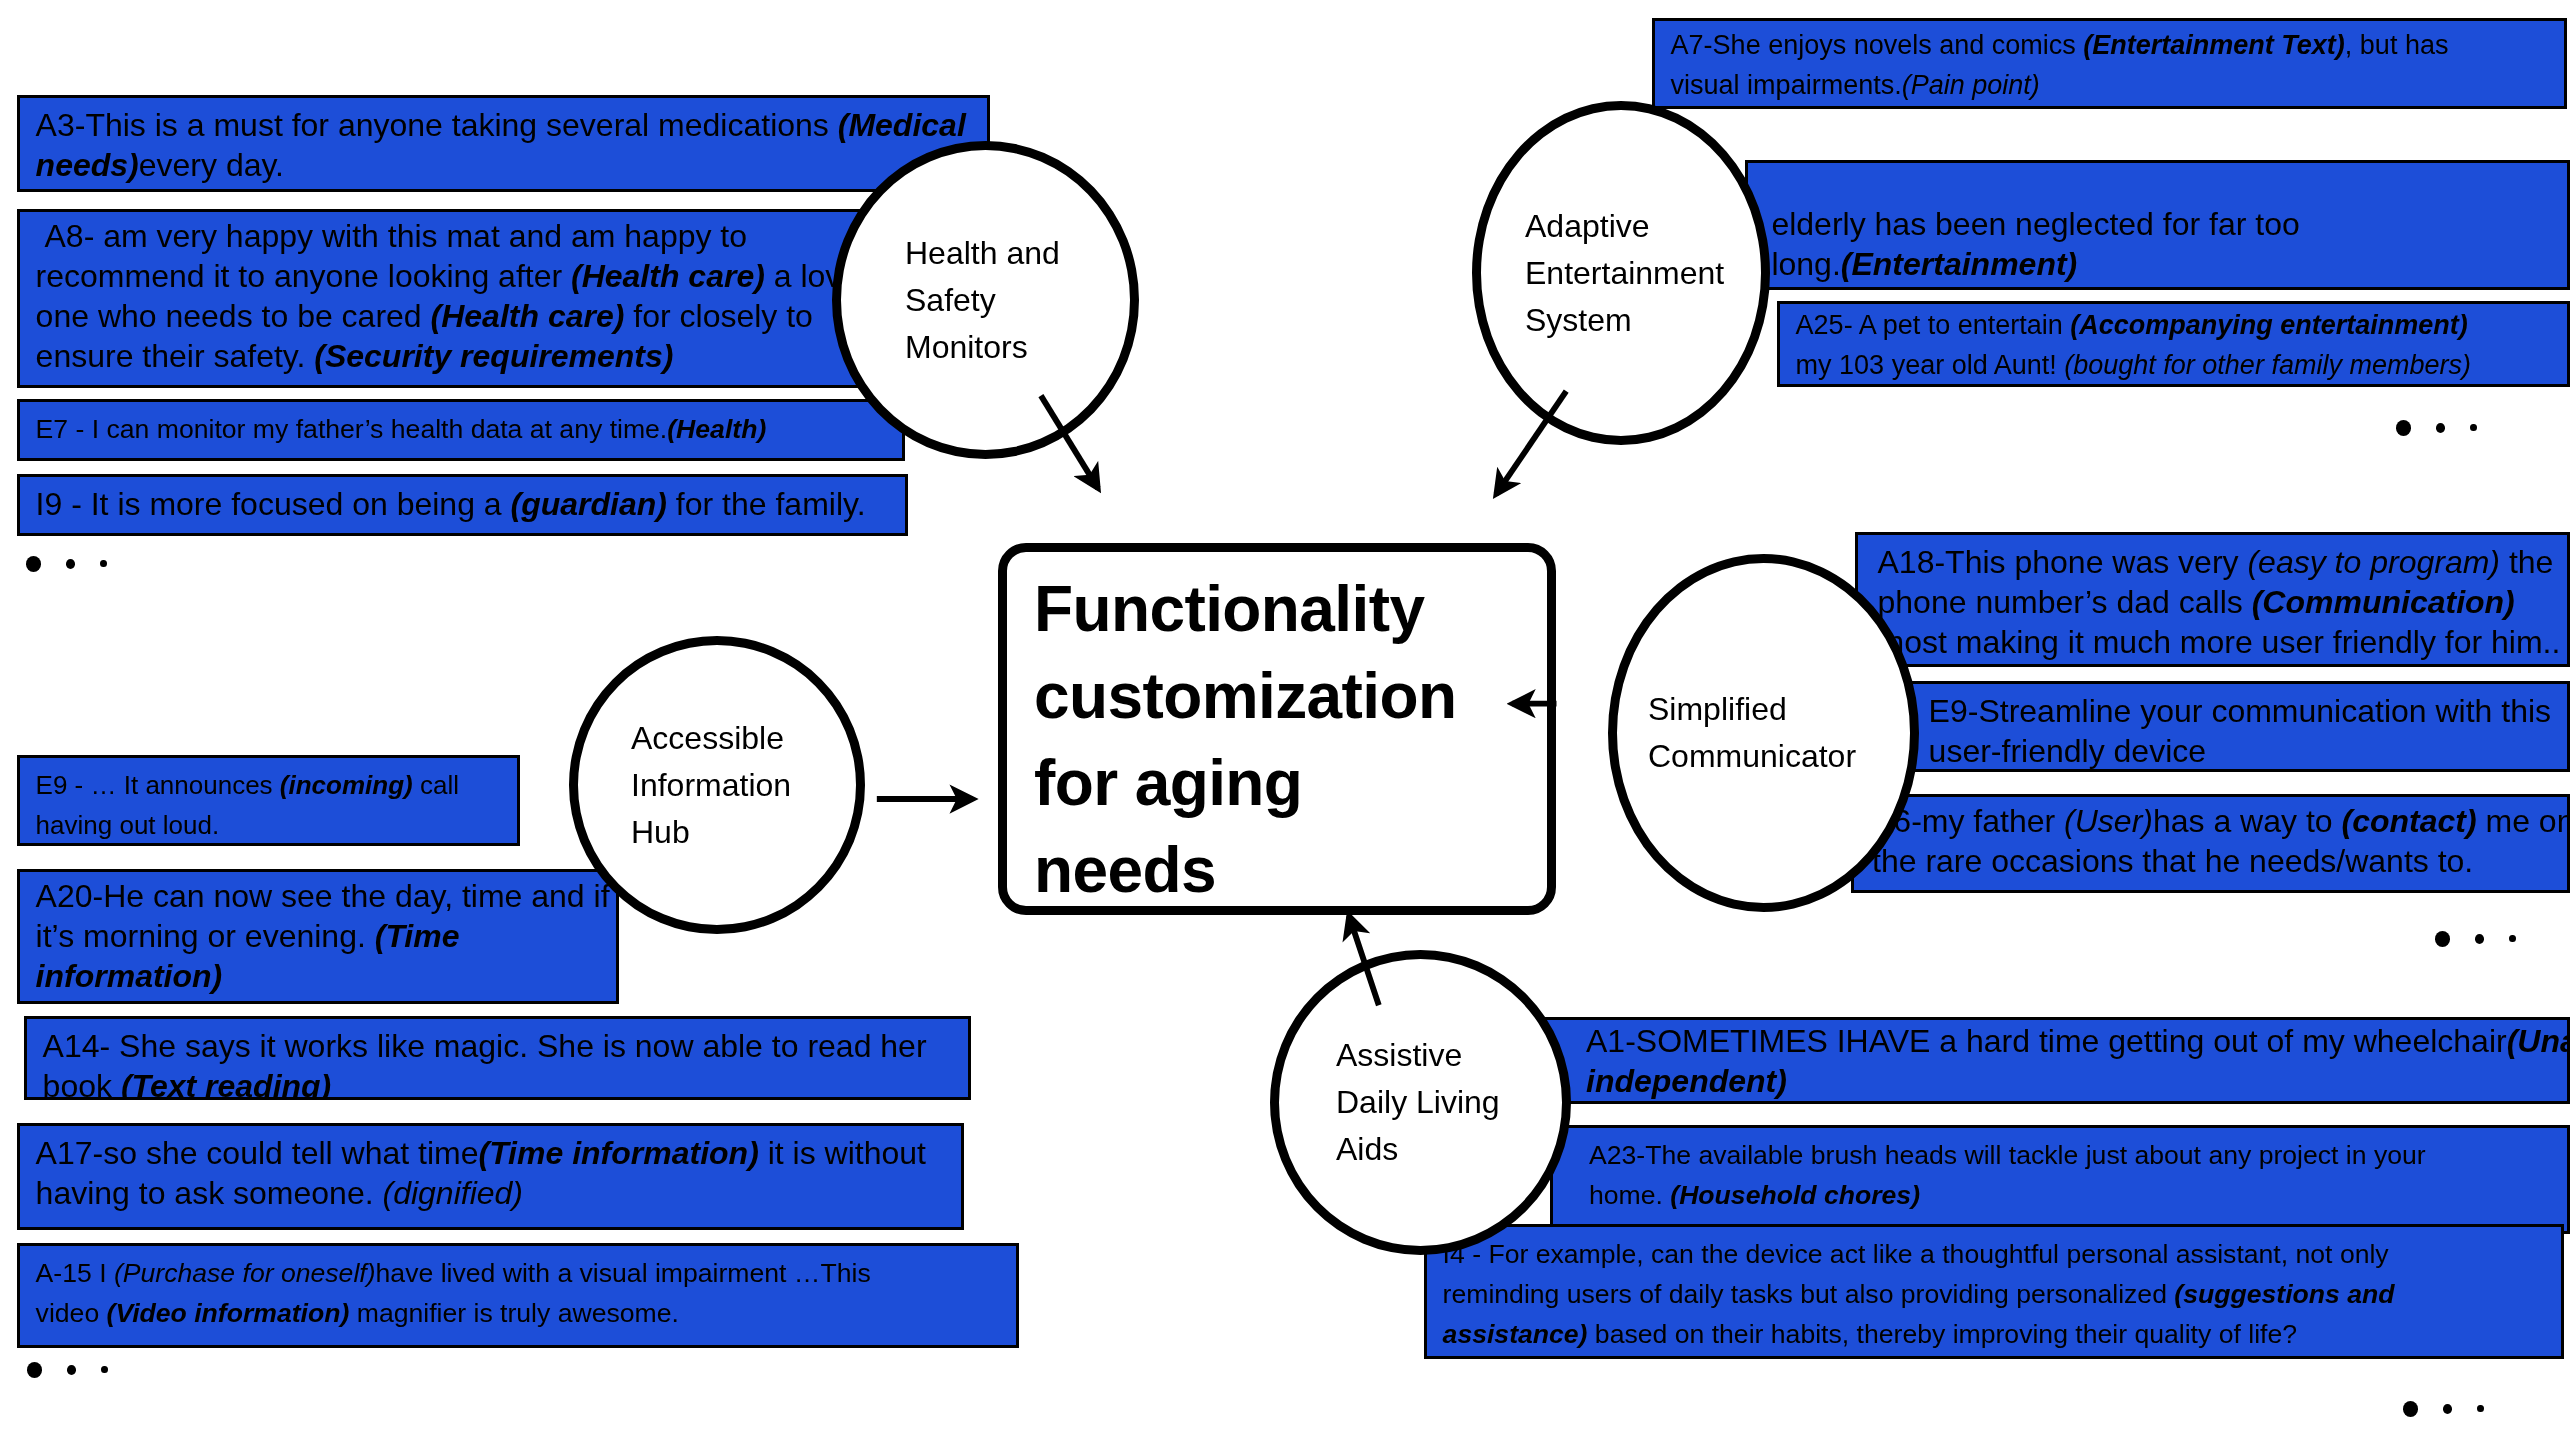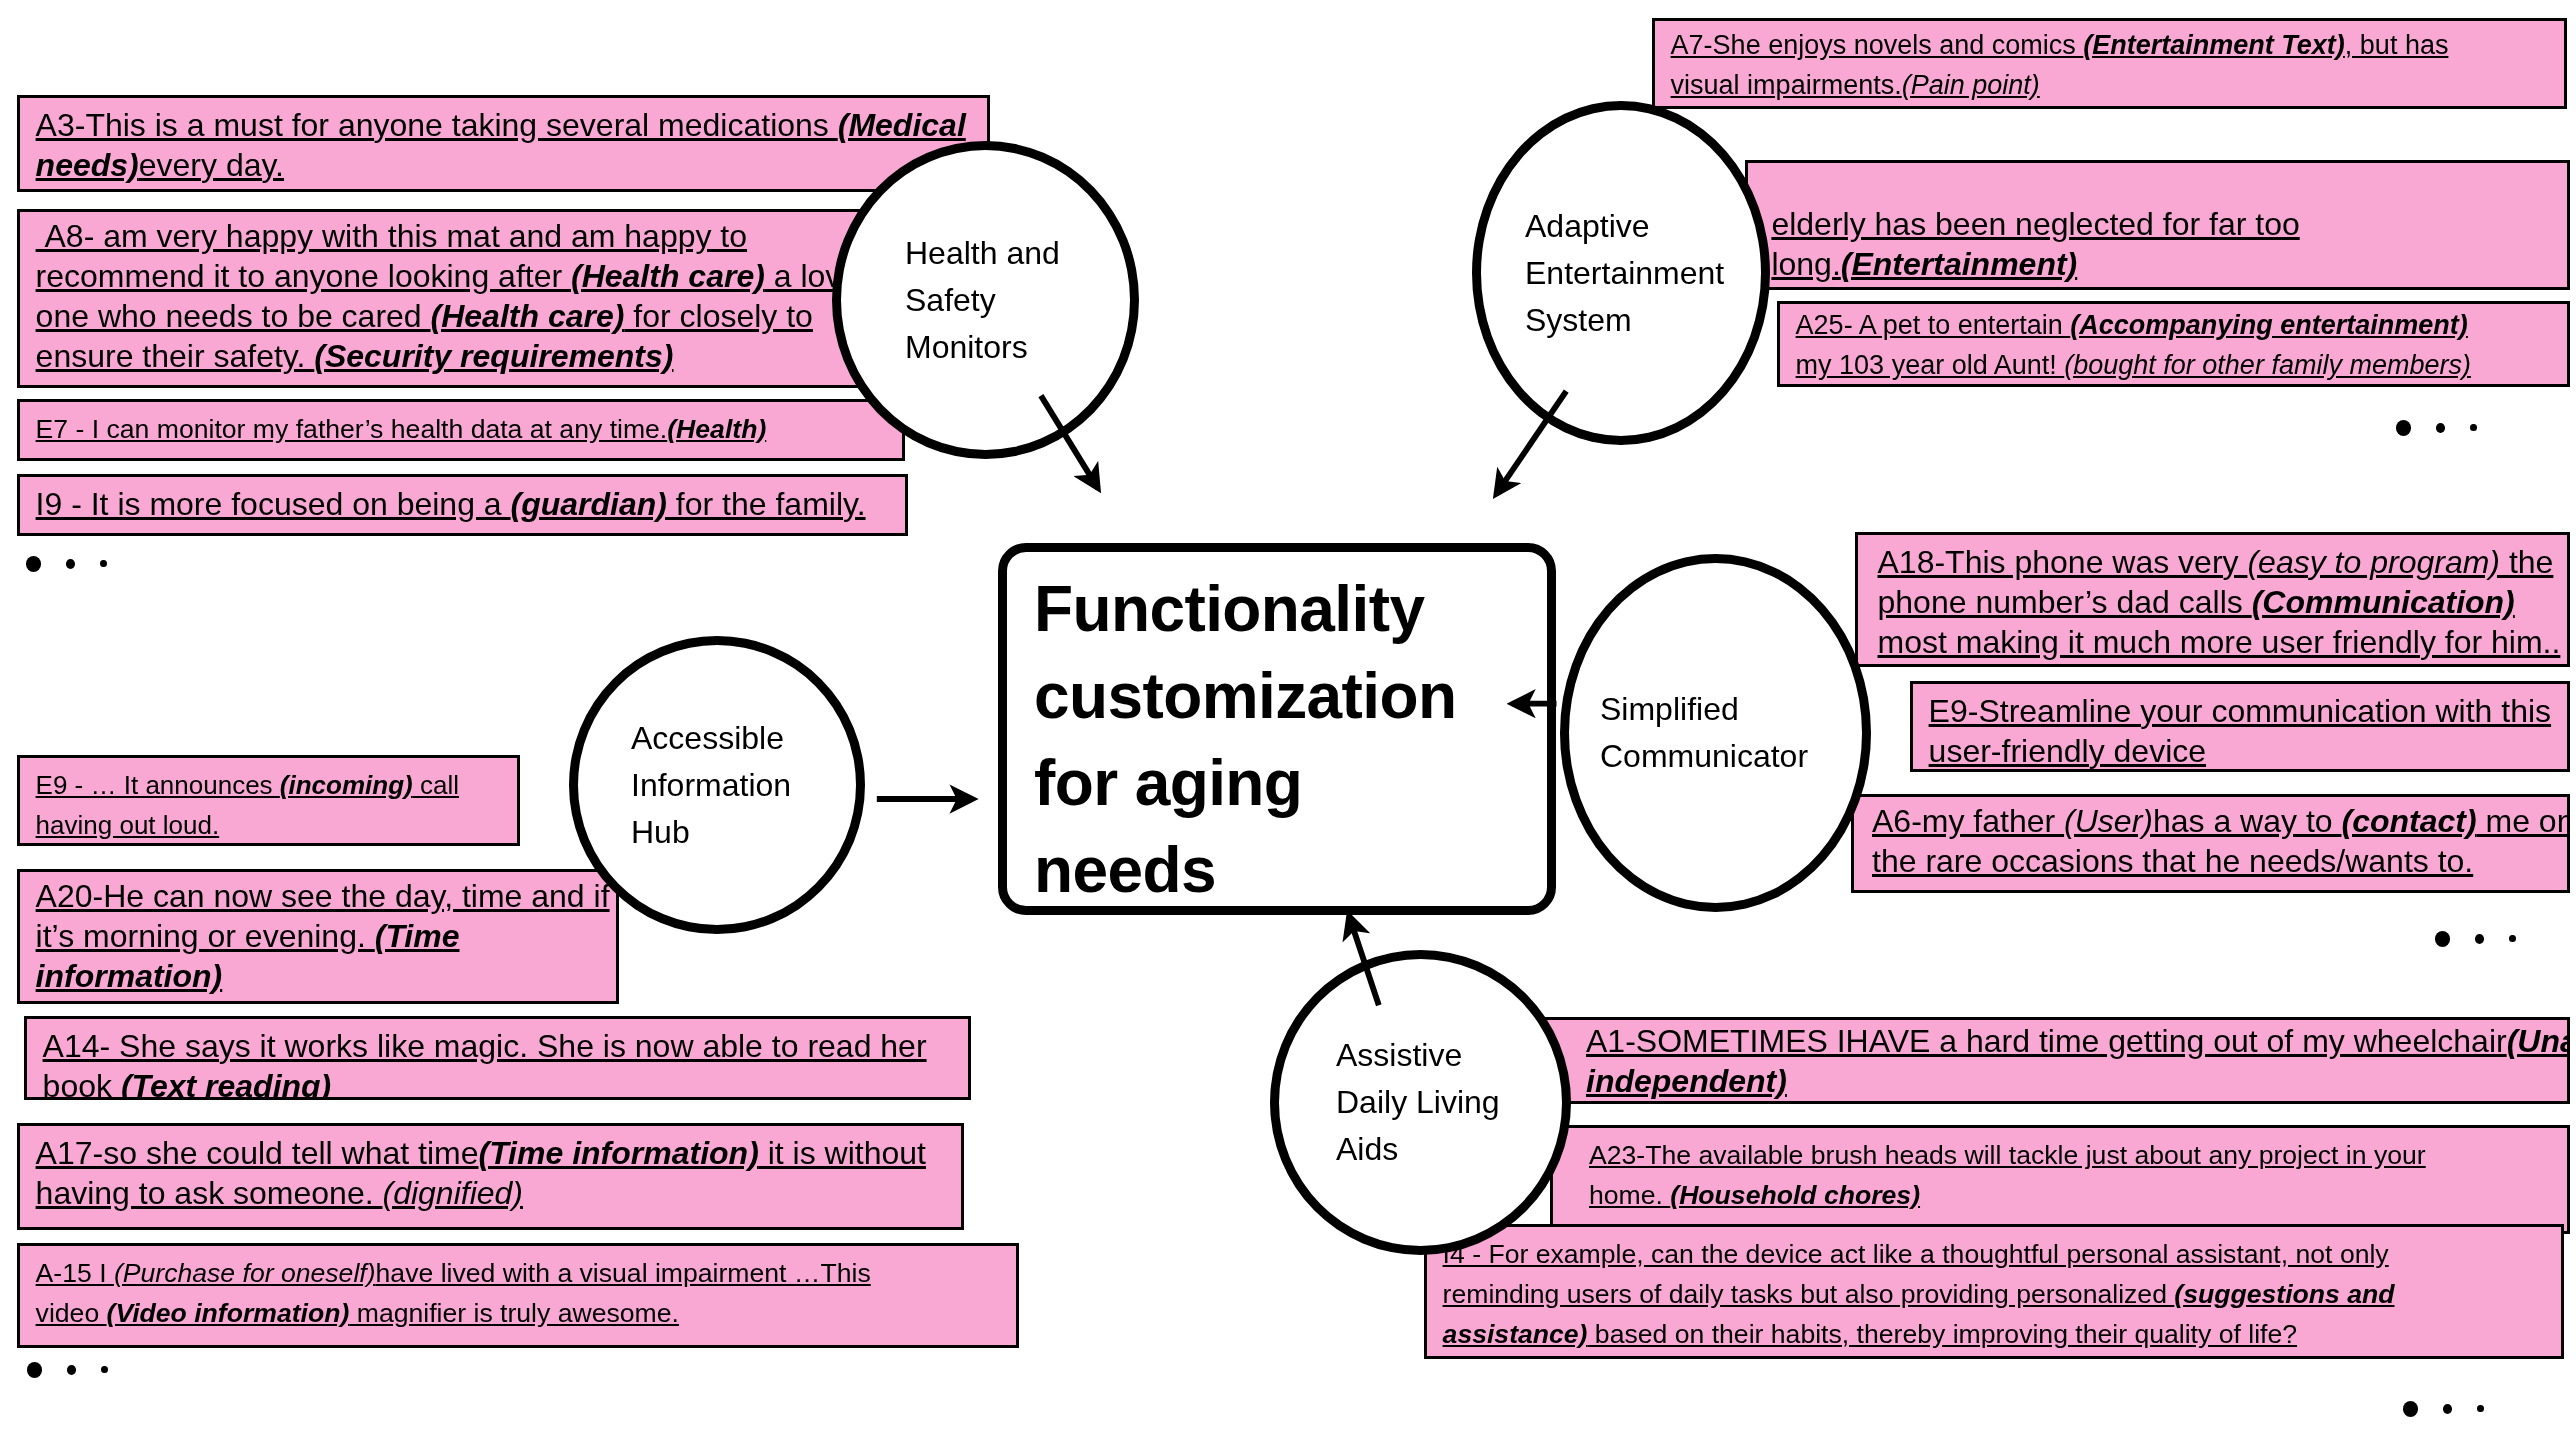--- a/index.html
+++ b/index.html
@@ -2,22 +2,22 @@
 <html style="font-size:10.4px"><head>
 <meta charset="utf-8">
 <style>
   html,body{margin:0;padding:0;background:#fff;}
   .canvas{
     position:relative;width:2576px;height:1434px;background:#fff;overflow:hidden;
     font-family:"Liberation Sans",sans-serif;color:#000;
   }
   
   .qbox{
-    position:absolute;background:#f9a8d4;border:3.2px solid #000;box-sizing:border-box;
-    z-index:1;overflow:hidden;text-decoration:underline;
+    position:absolute;background:#1d4ed8;border:3.2px solid #000;box-sizing:border-box;
+    z-index:1;overflow:hidden;
   }
   .qbox p{
     margin:0;padding:6.5px 15.6px;font-size:32px;line-height:40px;white-space:nowrap;
   }
   .fs42 p{font-size:27px;}
   .fs41 p{font-size:26.6px;}
   .fs40 p{font-size:26px;}
   .pt2 p{padding-top:1.3px;}
   .pt6 p{padding-top:3.9px;}
   .bi{font-weight:bold;font-style:italic;}
@@ -107,21 +107,21 @@
   <div class="qbox fs41" style="left:1424px;top:1224px;width:1140px;height:135px">
       <p><span>I4 - For example, can the device act like a thoughtful personal assistant, not only</span><br><span>reminding users of daily tasks but also providing personalized </span><span class="bi">(suggestions and</span><br><span class="bi">assistance)</span><span> based on their habits, thereby improving their quality of life?</span></p>
     </div>
 
   <div class="circle" style="left:832px;top:141px;width:307px;height:318px">
     <div class="clabel" style="padding-left:64px">Health and<br>Safety<br>Monitors</div>
   </div>
   <div class="circle" style="left:1472px;top:101px;width:298px;height:344px">
     <div class="clabel" style="padding-left:44px">Adaptive<br>Entertainment<br>System</div>
   </div>
-  <div class="circle" style="left:1560px;top:554px;width:311px;height:358px">
+  <div class="circle" style="left:1608px;top:554px;width:311px;height:358px">
     <div class="clabel" style="padding-left:31px">Simplified<br>Communicator</div>
   </div>
   <div class="circle" style="left:569px;top:636px;width:296px;height:298px">
     <div class="clabel" style="padding-left:53px">Accessible<br>Information<br>Hub</div>
   </div>
   <div class="circle" style="left:1270px;top:950px;width:301px;height:305px">
     <div class="clabel" style="padding-left:57px">Assistive<br>Daily Living<br>Aids</div>
   </div>
 
   <div class="center-node">

